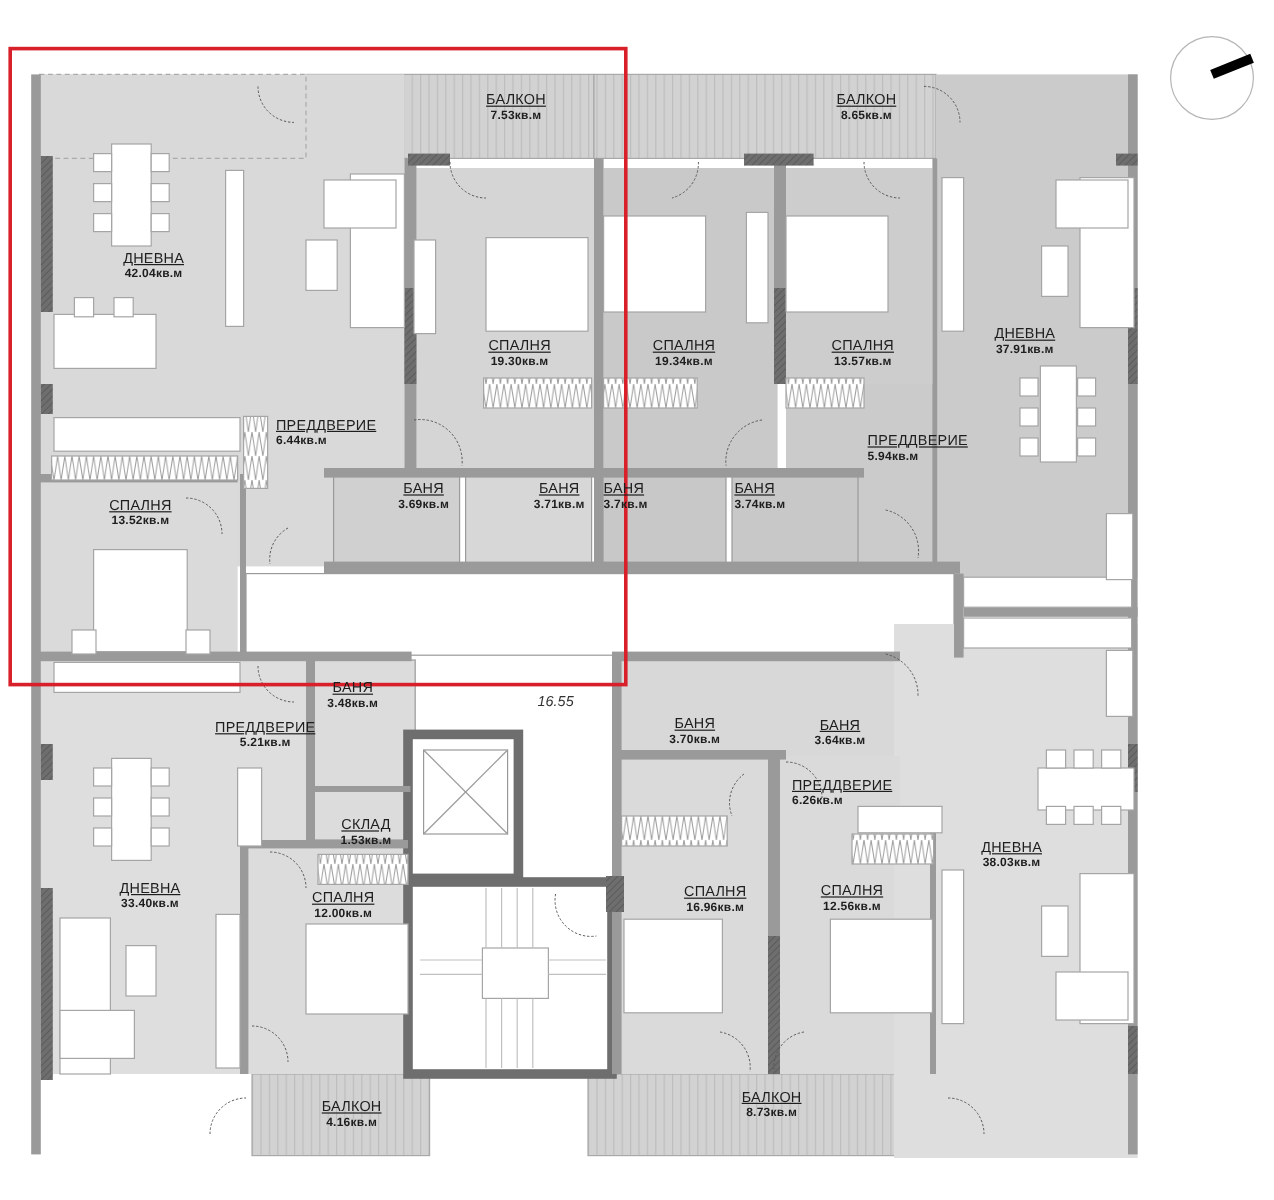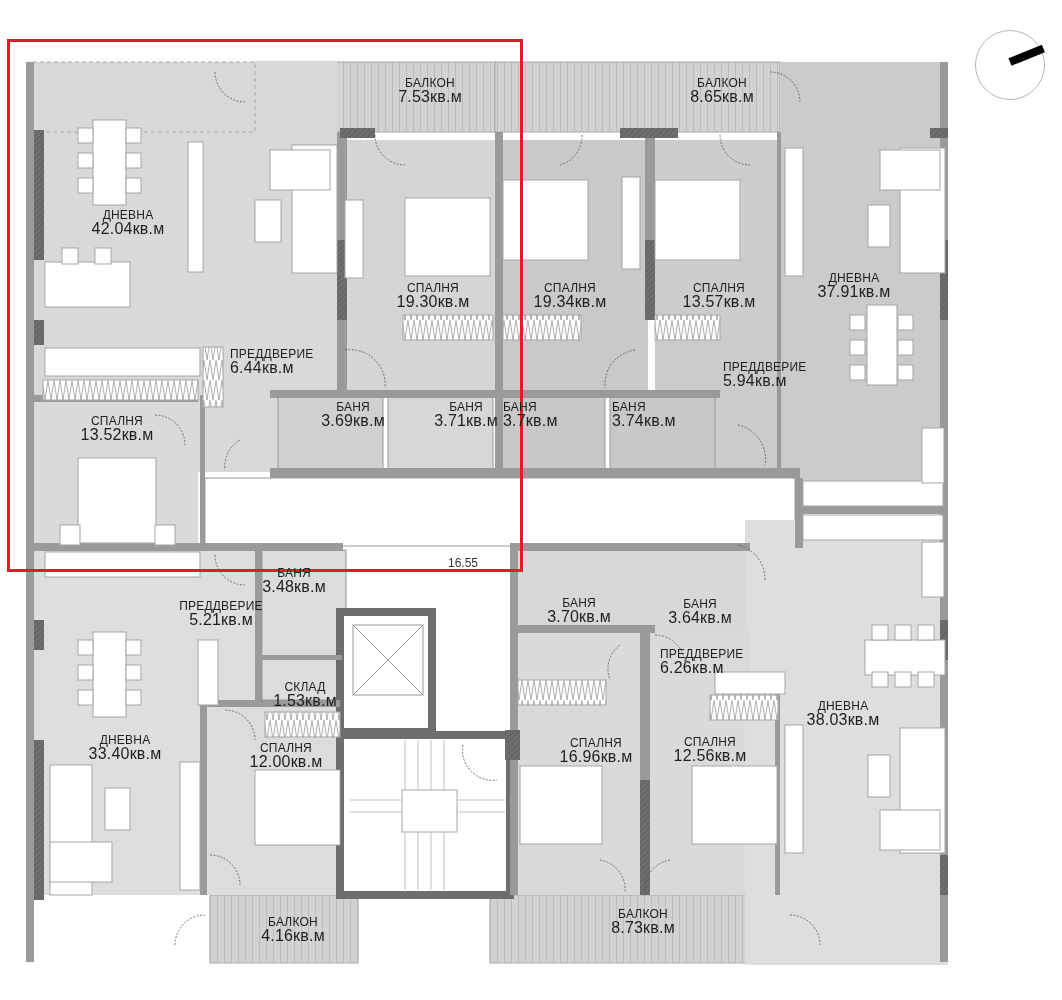--- a/index.html
+++ b/index.html
@@ -2,22 +2,22 @@
 <html><head>
   <meta charset="utf-8">
   <style>
     html, body { margin: 0; padding: 0; background: #ffffff; }
     body { width: 1062px; height: 1000px; overflow: hidden; position: relative;
            font-family: "Liberation Sans", "DejaVu Sans", sans-serif; }
     #plan { position: absolute; left: 0; top: 0; width: 1062px; height: 1000px; }
     .room-label { position: absolute; text-align: center; color: #1e1e1e;
                   font-size: 11.5px; line-height: 14px; white-space: nowrap;
                   letter-spacing: 0.2px; transform: translateX(-50%); }
-    .room-label .name { display: block; font-size: 12px; }
-    .room-label .area { display: block; font-size: 16px; }
+    .room-label .name { display: block; font-size: 12px; text-decoration: underline; }
+    .room-label .area { display: block; font-size: 10px; font-weight: bold; }
     .room-label.left { transform: none; text-align: left; }
     .level-mark { position: absolute; font-size: 12px; color: #333; }
     .compass { position: absolute; left: 975px; top: 30px; width: 68px; height: 68px;
                border: 1px solid #b5b5b5; border-radius: 50%; background: #fff; }
     .compass .needle { position: absolute; left: 34px; top: 27px; width: 36px; height: 8px;
                        background: #000; transform: rotate(-22deg); transform-origin: 0 50%; }
     .highlight { position: absolute; left: 7px; top: 39px; width: 516px; height: 533px;
                  border: 3px solid #d7202a; box-sizing: border-box; }
   </style>
 </head>
@@ -253,21 +253,21 @@
       <line x1="457" y1="812" x2="505" y2="812"></line>
   </g>
 </svg>
 
 <div class="highlight"></div>
 
 <div class="compass">
   <div class="needle"></div>
 </div>
 
-<div class="level-mark" style="left:448px; top:556px;">16.55</div>
+<div class="level-mark" style="left:448px; top:577px;font-style:italic;">16.55</div>
 
 <div class="room-label" style="left:430px; top:76px;">
   <span class="name">БАЛКОН</span>
   <span class="area">7.53кв.м</span>
 </div>
 <div class="room-label" style="left:128px; top:208px;">
   <span class="name">ДНЕВНА</span>
   <span class="area">42.04кв.м</span>
 </div>
 <div class="room-label" style="left:433px; top:281px;">

